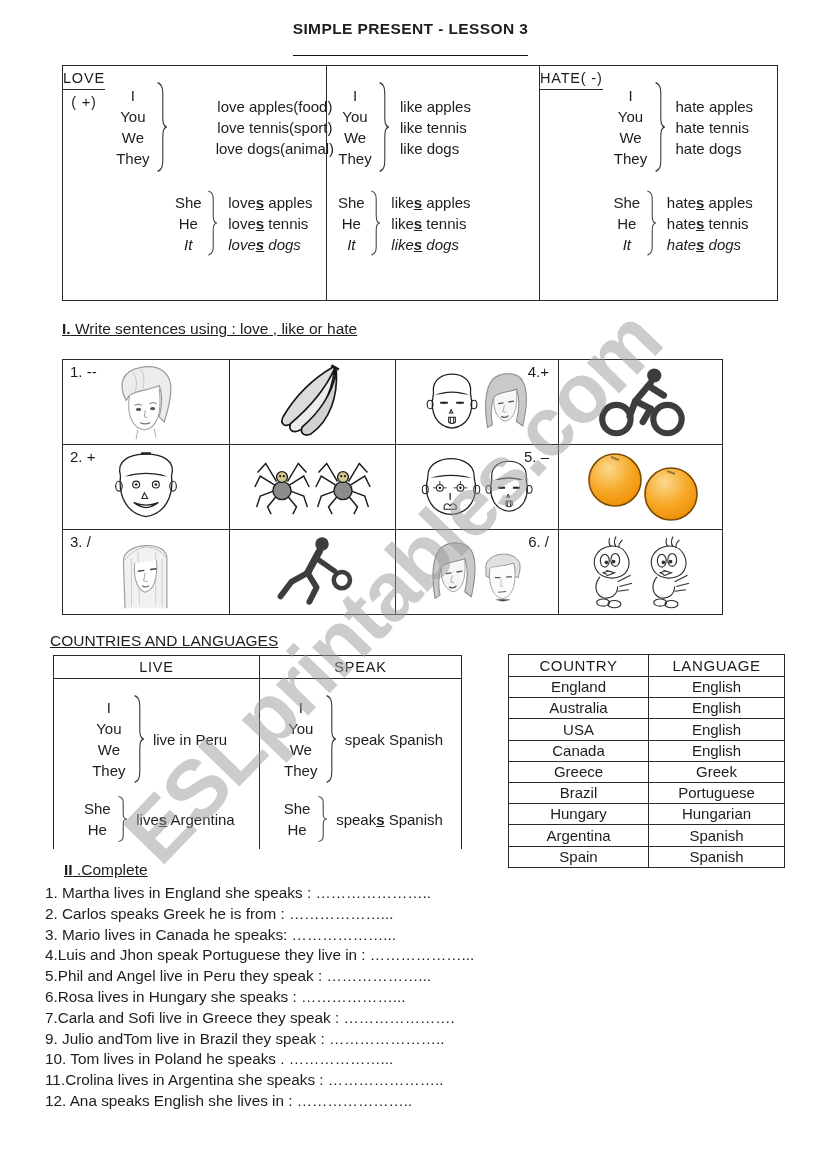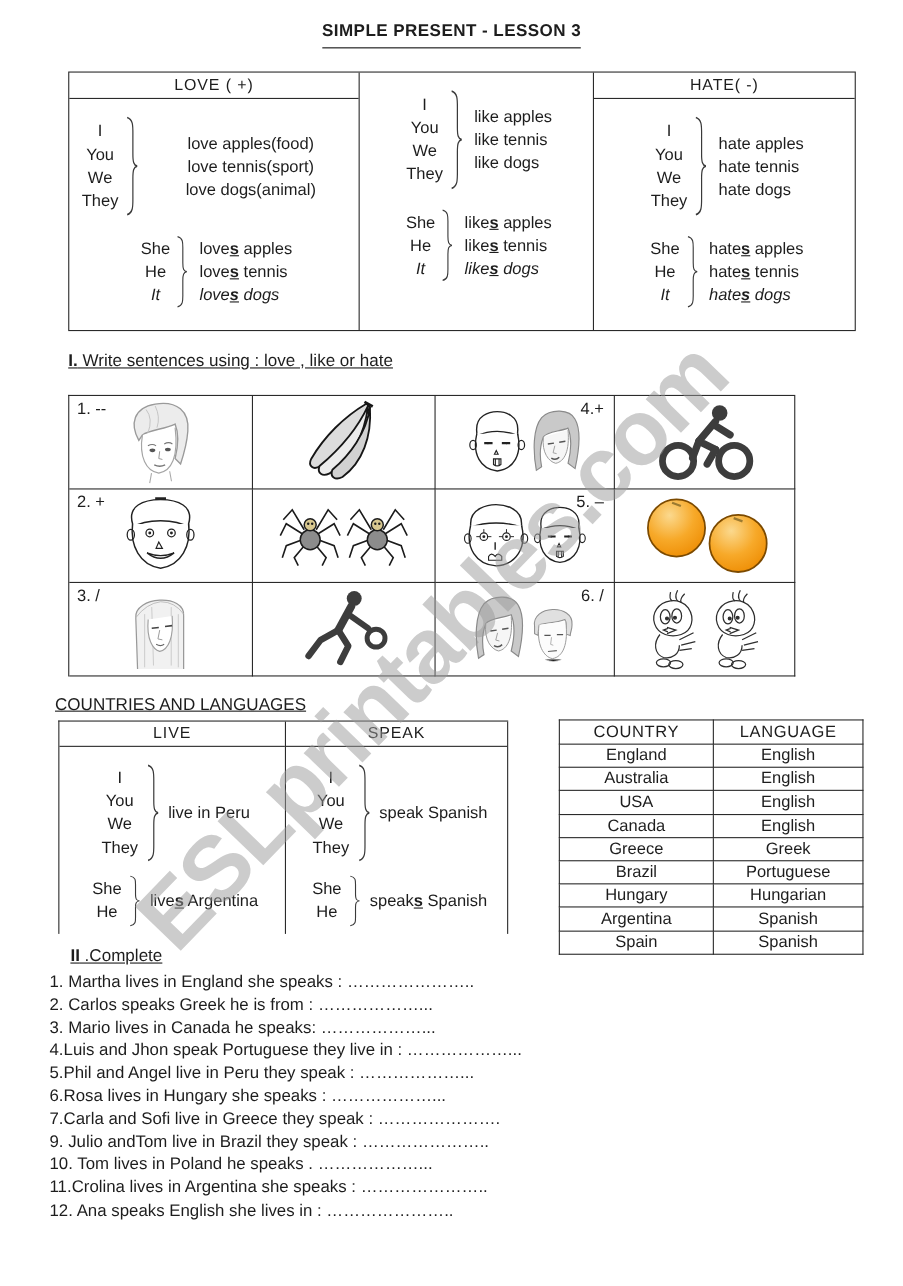--- a/index.html
+++ b/index.html
@@ -3,26 +3,26 @@
 <meta charset="utf-8">
 <style>
   *{margin:0;padding:0;box-sizing:border-box}
   html,body{width:821px;height:1169px;background:#ffffff;overflow:hidden;
     font-family:"Liberation Sans",sans-serif;color:#1d1d1d}
   body{position:relative}
 
   
   #title{position:absolute;top:20px;left:0;width:100%;text-align:center;
     font-size:15.5px;font-weight:bold;letter-spacing:.4px}
-  #title span{border-bottom:1.6px solid #111;padding-bottom:6px}
+  #title span{border-bottom:1.6px solid #111;padding-bottom:18px}
 
   
   #conj{position:absolute;left:62px;top:65px;width:716px;height:236px;
     border:1.3px solid #2a2a2a;display:flex}
-  .conj-col{display:flex;flex-direction:column;border-left:1.3px solid #2a2a2a}
+  .conj-col{display:flex;flex-direction:row;border-left:1.3px solid #2a2a2a}
   .conj-col.c0{border-left:none;width:263px}
   .conj-col.c1{width:213px}
   .conj-col.c2{flex:1}
   .conj-col .hdr{height:24px;line-height:24px;border-bottom:1.3px solid #2a2a2a;
     text-align:center;font-size:14.5px;letter-spacing:.8px}
   .conj-body{padding:14px 6px 0 6px;font-size:15px}
   .pgroup{display:flex;align-items:center;justify-content:center}
   .pronouns{text-align:center;line-height:21px;min-width:44px}
   .verbs{line-height:21px;margin-left:10px}
   .conj-col.c0 .plural .verbs{width:194px}

